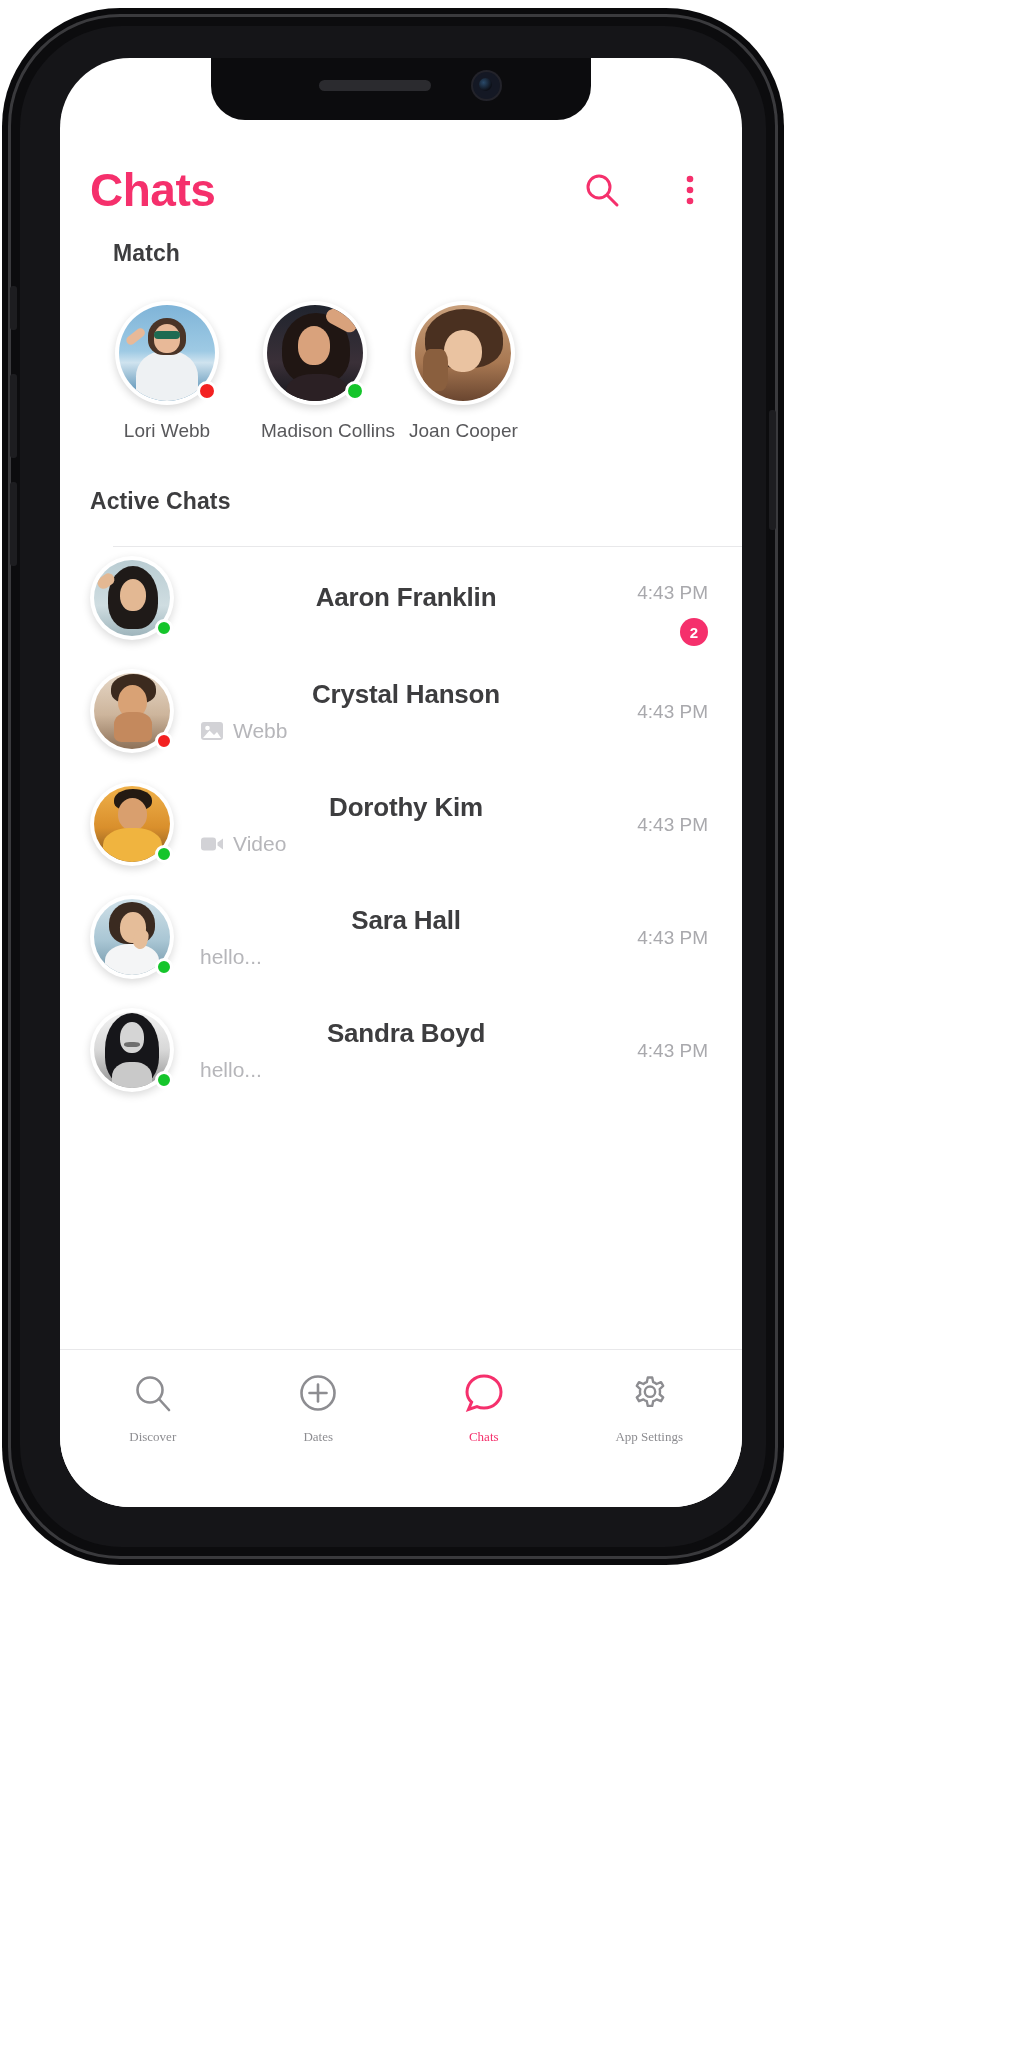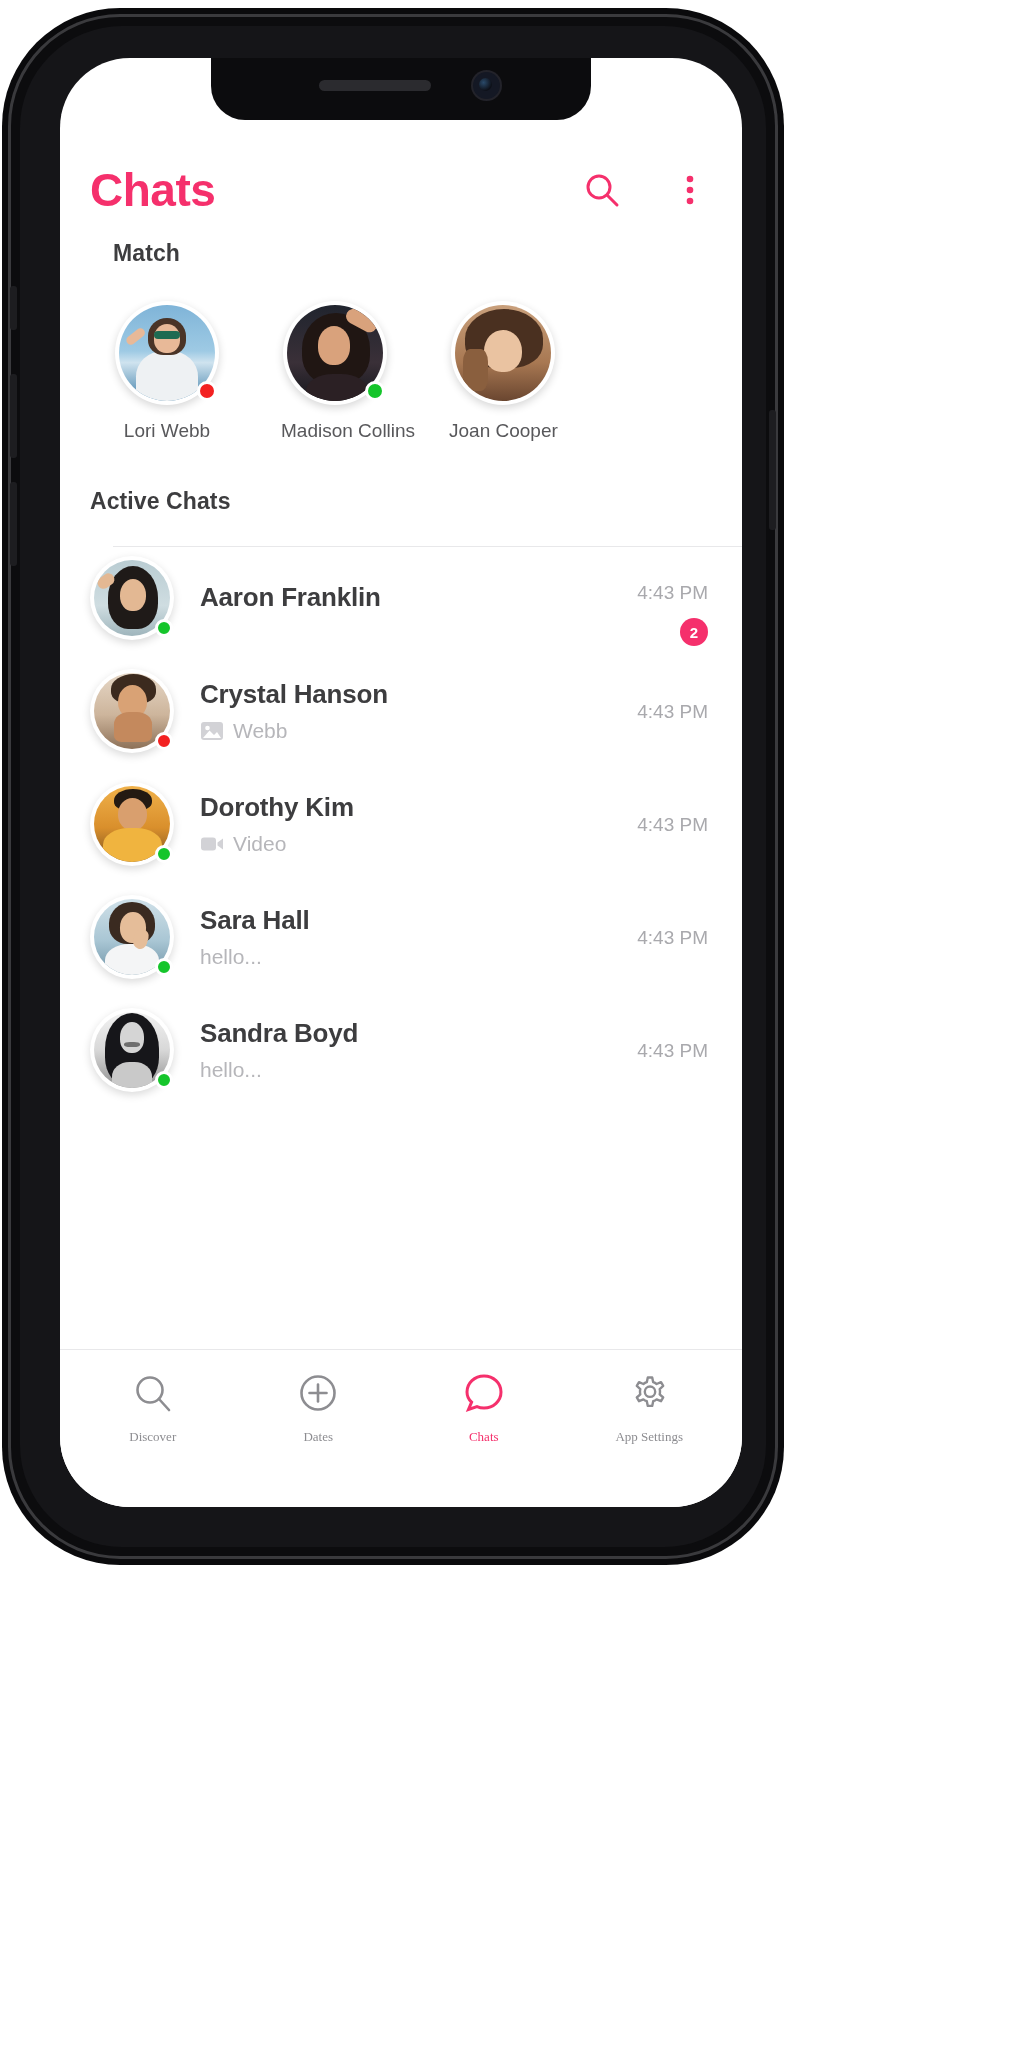--- a/index.html
+++ b/index.html
@@ -100,21 +100,21 @@
   .hdr-icon { width: 36px; height: 36px; display: block; cursor: pointer; }
 
   
   #match-section { position: absolute; left: 0; top: 182px; width: 100%; margin-left: 23px; }
   .section-title {
     font-size: 23px; font-weight: bold;
     color: #3d3d3f; letter-spacing: 0.1px;
     padding-left: 30px;
   }
   #match-row {
-    display: flex; gap: 60px;
+    display: flex; gap: 40px;
     padding: 34px 0 0 30px;
     overflow: hidden;
   }
   .match-item {
     width: 108px; flex: 0 0 auto;
     text-align: center;
   }
   .match-avatar-wrap {
     position: relative;
     width: 104px; height: 104px;
@@ -174,21 +174,21 @@
     overflow: hidden;
     position: relative;
   }
   .chat-dot {
     position: absolute;
     right: 1px; bottom: 3px;
     width: 18px; height: 18px;
     border-radius: 50%;
     border: 3px solid #ffffff;
   }
-  .chat-body { flex: 1 1 auto; padding-left: 26px; min-width: 0; }
+  .chat-body { flex: 1 1 auto; padding-left: 26px; min-width: 0; text-align: center; }
   .chat-name {
     font-size: 26px; font-weight: bold;
     color: #3d3d3f;
     letter-spacing: -0.2px;
     white-space: nowrap;
   }
   .chat-preview {
     margin-top: 9px;
     font-size: 21px;
     color: #b6b6ba;

